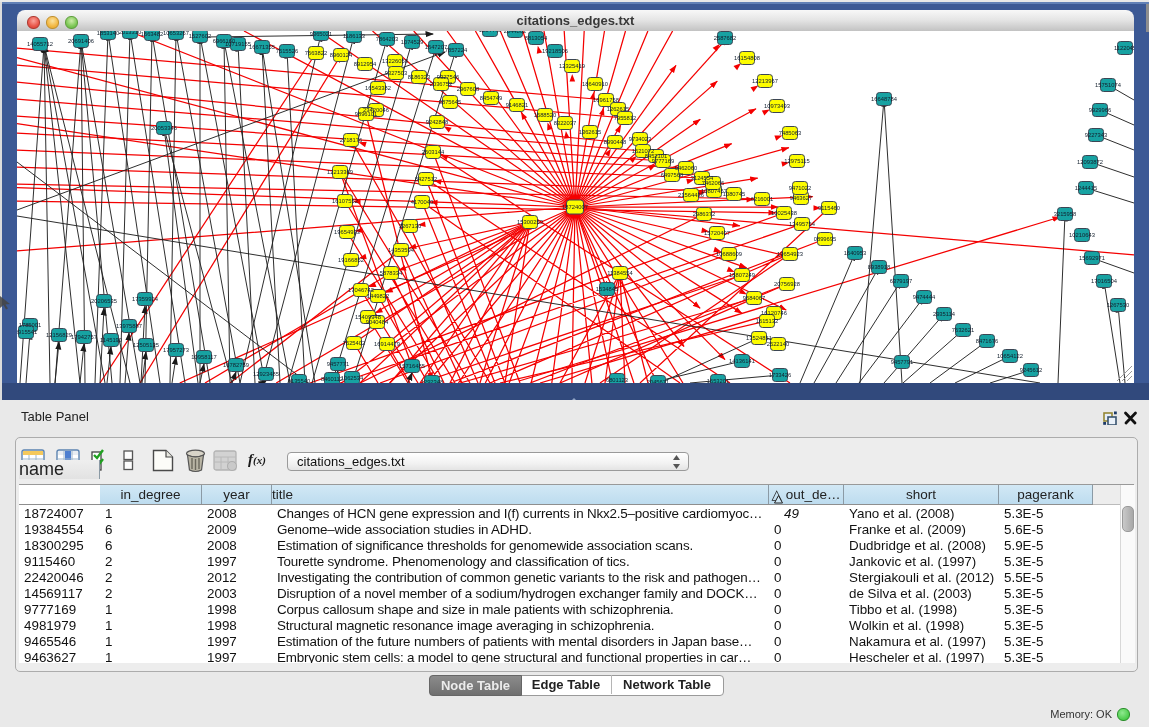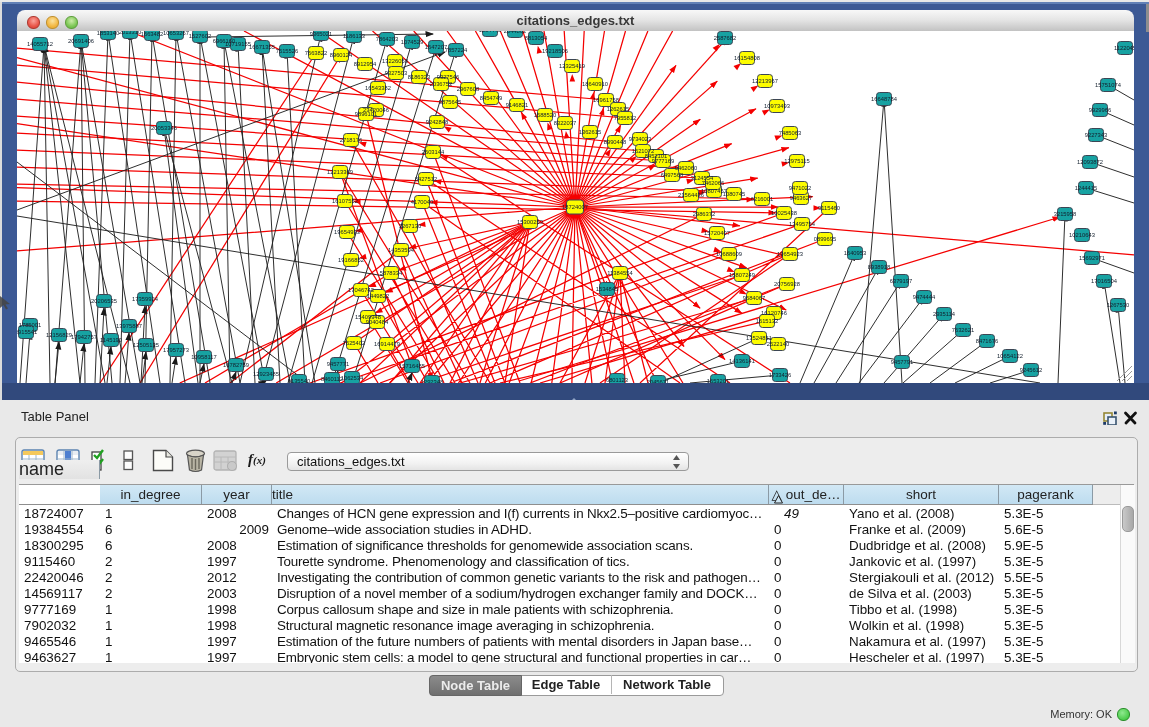--- a/index.html
+++ b/index.html
@@ -684,21 +684,21 @@
       <div style="position:absolute;left:86px;top:0;width:94px;overflow:hidden;white-space:nowrap;">1</div>
       <div style="position:absolute;left:188px;top:0;width:62px;overflow:hidden;white-space:nowrap;">2008</div>
       <div style="position:absolute;left:258px;top:0;width:489px;overflow:hidden;white-space:nowrap;letter-spacing:-0.18px;">Changes of HCN gene expression and I(f) currents in Nkx2.5–positive cardiomyoc…</div>
       <div style="position:absolute;left:765px;top:0;width:67px;overflow:hidden;white-space:nowrap;font-style:italic;">49</div>
       <div style="position:absolute;left:830px;top:0;width:147px;overflow:hidden;white-space:nowrap;">Yano et al. (2008)</div>
       <div style="position:absolute;left:985px;top:0;width:86px;overflow:hidden;white-space:nowrap;">5.3E-5</div>
     </div>
 <div style="position:absolute;left:0px;top:37px;width:1101px;height:16px;font-size:13.4px;color:#111;line-height:16px">
       <div style="position:absolute;left:5px;top:0;width:73px;overflow:hidden;white-space:nowrap;">19384554</div>
       <div style="position:absolute;left:86px;top:0;width:94px;overflow:hidden;white-space:nowrap;">6</div>
-      <div style="position:absolute;left:188px;top:0;width:62px;overflow:hidden;white-space:nowrap;text-align:right;">2009</div>
+      <div style="position:absolute;left:188px;top:0;width:62px;overflow:hidden;white-space:nowrap;">2009</div>
       <div style="position:absolute;left:258px;top:0;width:489px;overflow:hidden;white-space:nowrap;letter-spacing:-0.18px;">Genome–wide association studies in ADHD.</div>
       <div style="position:absolute;left:755px;top:0;width:67px;overflow:hidden;white-space:nowrap;">0</div>
       <div style="position:absolute;left:830px;top:0;width:147px;overflow:hidden;white-space:nowrap;">Franke et al. (2009)</div>
       <div style="position:absolute;left:985px;top:0;width:86px;overflow:hidden;white-space:nowrap;">5.6E-5</div>
     </div>
 <div style="position:absolute;left:0px;top:53px;width:1101px;height:16px;font-size:13.4px;color:#111;line-height:16px">
       <div style="position:absolute;left:5px;top:0;width:73px;overflow:hidden;white-space:nowrap;">18300295</div>
       <div style="position:absolute;left:86px;top:0;width:94px;overflow:hidden;white-space:nowrap;">6</div>
       <div style="position:absolute;left:188px;top:0;width:62px;overflow:hidden;white-space:nowrap;">2008</div>
       <div style="position:absolute;left:258px;top:0;width:489px;overflow:hidden;white-space:nowrap;letter-spacing:-0.18px;">Estimation of significance thresholds for genomewide association scans.</div>
@@ -736,21 +736,21 @@
 <div style="position:absolute;left:0px;top:117px;width:1101px;height:16px;font-size:13.4px;color:#111;line-height:16px">
       <div style="position:absolute;left:5px;top:0;width:73px;overflow:hidden;white-space:nowrap;">9777169</div>
       <div style="position:absolute;left:86px;top:0;width:94px;overflow:hidden;white-space:nowrap;">1</div>
       <div style="position:absolute;left:188px;top:0;width:62px;overflow:hidden;white-space:nowrap;">1998</div>
       <div style="position:absolute;left:258px;top:0;width:489px;overflow:hidden;white-space:nowrap;letter-spacing:-0.18px;">Corpus callosum shape and size in male patients with schizophrenia.</div>
       <div style="position:absolute;left:755px;top:0;width:67px;overflow:hidden;white-space:nowrap;">0</div>
       <div style="position:absolute;left:830px;top:0;width:147px;overflow:hidden;white-space:nowrap;">Tibbo et al. (1998)</div>
       <div style="position:absolute;left:985px;top:0;width:86px;overflow:hidden;white-space:nowrap;">5.3E-5</div>
     </div>
 <div style="position:absolute;left:0px;top:133px;width:1101px;height:16px;font-size:13.4px;color:#111;line-height:16px">
-      <div style="position:absolute;left:5px;top:0;width:73px;overflow:hidden;white-space:nowrap;">7902032</div>
+      <div style="position:absolute;left:5px;top:0;width:73px;overflow:hidden;white-space:nowrap;">4981979</div>
       <div style="position:absolute;left:86px;top:0;width:94px;overflow:hidden;white-space:nowrap;">1</div>
       <div style="position:absolute;left:188px;top:0;width:62px;overflow:hidden;white-space:nowrap;">1998</div>
       <div style="position:absolute;left:258px;top:0;width:489px;overflow:hidden;white-space:nowrap;letter-spacing:-0.18px;">Structural magnetic resonance image averaging in schizophrenia.</div>
       <div style="position:absolute;left:755px;top:0;width:67px;overflow:hidden;white-space:nowrap;">0</div>
       <div style="position:absolute;left:830px;top:0;width:147px;overflow:hidden;white-space:nowrap;">Wolkin et al. (1998)</div>
       <div style="position:absolute;left:985px;top:0;width:86px;overflow:hidden;white-space:nowrap;">5.3E-5</div>
     </div>
 <div style="position:absolute;left:0px;top:149px;width:1101px;height:16px;font-size:13.4px;color:#111;line-height:16px">
       <div style="position:absolute;left:5px;top:0;width:73px;overflow:hidden;white-space:nowrap;">9465546</div>
       <div style="position:absolute;left:86px;top:0;width:94px;overflow:hidden;white-space:nowrap;">1</div>

